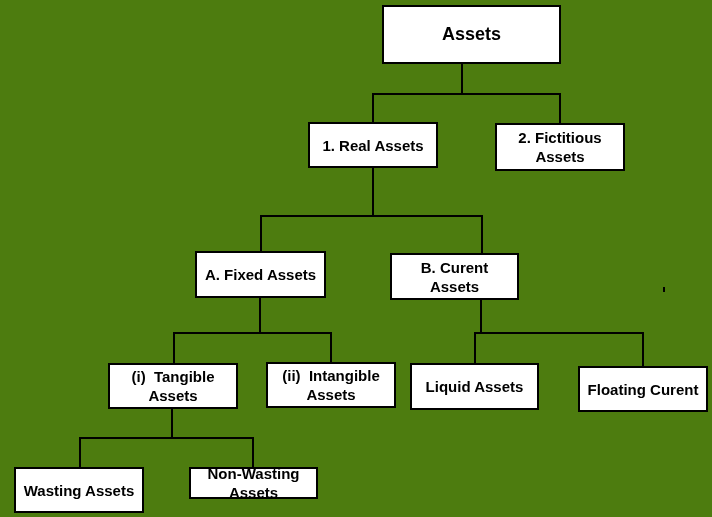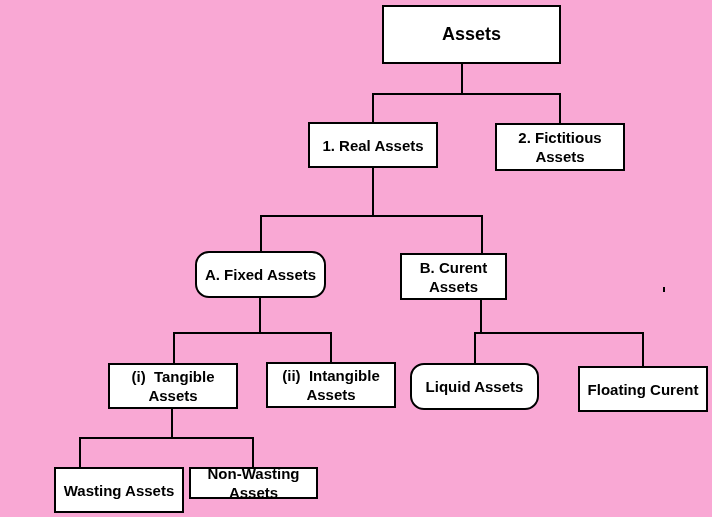--- a/index.html
+++ b/index.html
@@ -4,21 +4,21 @@
 <style>
   html, body {
     margin: 0;
     padding: 0;
     background: #ffffff;
   }
   .canvas {
     position: relative;
     width: 712px;
     height: 517px;
-    background: #f9a8d4;
+    background: #4d7c0f;
     font-family: "Liberation Sans", sans-serif;
     overflow: hidden;
   }
   .connectors {
     position: absolute;
     left: 0;
     top: 0;
     width: 712px;
     height: 517px;
   }
@@ -33,27 +33,27 @@
     justify-content: center;
     text-align: center;
     font-weight: bold;
     font-size: 15px;
     line-height: 19px;
     white-space: pre-wrap;
   }
   .n-assets     { left: 382px; top: 5px;   width: 179px; height: 59px; font-size: 18px; }
   .n-real       { left: 308px; top: 122px; width: 130px; height: 46px; }
   .n-fictitious { left: 495px; top: 123px; width: 130px; height: 48px; text-align: center; }
-  .n-fixed      { left: 195px; top: 251px; width: 131px; height: 47px; border-radius: 14px; }
-  .n-current    { left: 400px; top: 253px; width: 107px; height: 47px; }
+  .n-fixed      { left: 195px; top: 251px; width: 131px; height: 47px; }
+  .n-current    { left: 390px; top: 253px; width: 129px; height: 47px; }
   .n-tangible   { left: 108px; top: 363px; width: 130px; height: 46px; }
   .n-intangible { left: 266px; top: 362px; width: 130px; height: 46px; }
-  .n-liquid     { left: 410px; top: 363px; width: 129px; height: 47px; border-radius: 14px; }
+  .n-liquid     { left: 410px; top: 363px; width: 129px; height: 47px; }
   .n-floating   { left: 578px; top: 366px; width: 130px; height: 46px; }
-  .n-wasting    { left: 14px;  top: 467px; width: 130px; height: 46px; margin-left: 40px; }
+  .n-wasting    { left: 14px;  top: 467px; width: 130px; height: 46px; }
   .n-nonwasting { left: 189px; top: 467px; width: 129px; height: 32px; }
   .stray-mark {
     position: absolute;
     left: 663px;
     top: 287px;
     width: 2px;
     height: 5px;
     background: #000000;
     overflow: hidden;
     color: transparent;

